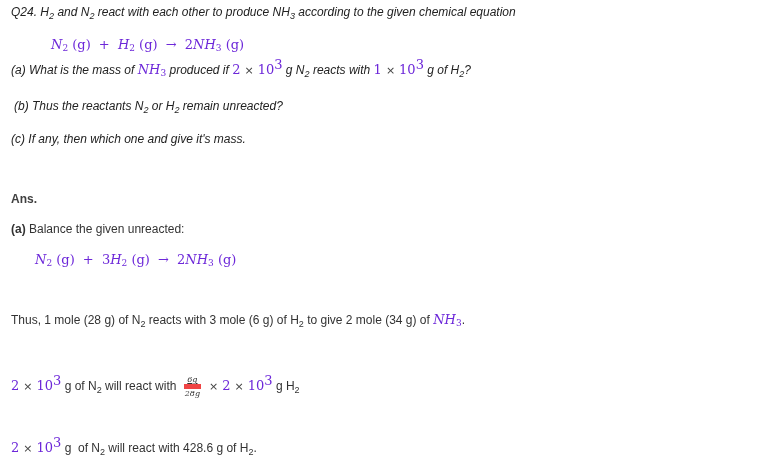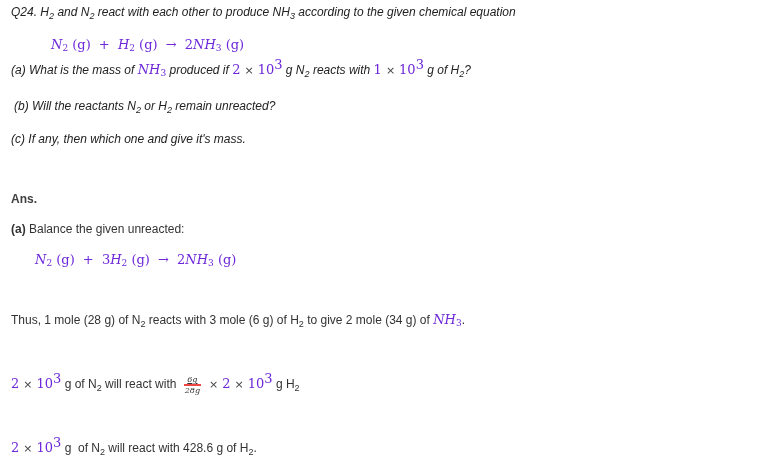--- a/index.html
+++ b/index.html
@@ -15,21 +15,21 @@
   sup { font-size: 8px; vertical-align: 5px; line-height: 0; }
   .mathsub { font-size: 9px; vertical-align: -2px; line-height: 0; font-style: normal; }
   .times { font-family: "DejaVu Sans", sans-serif; font-size: 11px; color: #444; margin: 0 4px; }
   .bold { font-weight: bold; }
   .plain { color: #333; font-size: 12px; }
   .frac {
     display: inline-block; vertical-align: middle; text-align: center;
     font-family: "DejaVu Serif", serif; font-style: italic; font-size: 8px; line-height: 9px;
     margin: 0 4px;
   }
-  .frac .num { display: block; border-bottom: 2px solid #ef4444; padding: 0 1px; text-decoration: underline; }
+  .frac .num { display: block; border-bottom: 5px solid #ef4444; padding: 0 1px; text-decoration: underline; }
   .frac .den { display: block; padding: 0 1px; }
 </style>
 </head>
 <body>
 
 <div class="line q" style="top:4px;">
   <span>Q24.</span>
   <span>H</span><sub>2</sub><span> and </span><span>N</span><sub>2</sub><span> react with each other to produce </span><span>NH</span><sub>3</sub><span> according to the given chemical equation</span>
 </div>
 
@@ -39,21 +39,21 @@
   <span class="mi">H</span><span class="mathsub">2</span><span> (g)</span>
   <span style="margin:0 4px;">→</span>
   <span>2</span><span class="mi">NH</span><span class="mathsub">3</span><span> (g)</span>
 </div>
 
 <div class="line q" style="top:62px;">
   <span>(a) What is the mass of </span><span class="math mi">NH</span><span class="math mathsub">3</span><span> produced if </span><span class="math" style="font-style:normal;">2</span><span class="times">×</span><span class="math" style="font-style:normal;">10</span><sup class="math" style="font-style:normal;">3</sup><span> g N</span><sub>2</sub><span> reacts with </span><span class="math" style="font-style:normal;">1</span><span class="times">×</span><span class="math" style="font-style:normal;">10</span><sup class="math" style="font-style:normal;">3</sup><span> g of H</span><sub>2</sub><span>?</span>
 </div>
 
 <div class="line q" style="top:98px; left:14px;">
-  <span>(b) Will the reactants N</span><sub>2</sub><span> or H</span><sub>2</sub><span> remain unreacted?</span>
+  <span>(b) Thus the reactants N</span><sub>2</sub><span> or H</span><sub>2</sub><span> remain unreacted?</span>
 </div>
 
 <div class="line q" style="top:131px;">(c) If any, then which one and give it's mass.</div>
 
 <div class="line bold" style="top:191px; color:#404040;">Ans.</div>
 
 <div class="line plain" style="top:221px;">
   <span class="bold">(a)</span><span> Balance the given unreacted:</span>
 </div>
 

